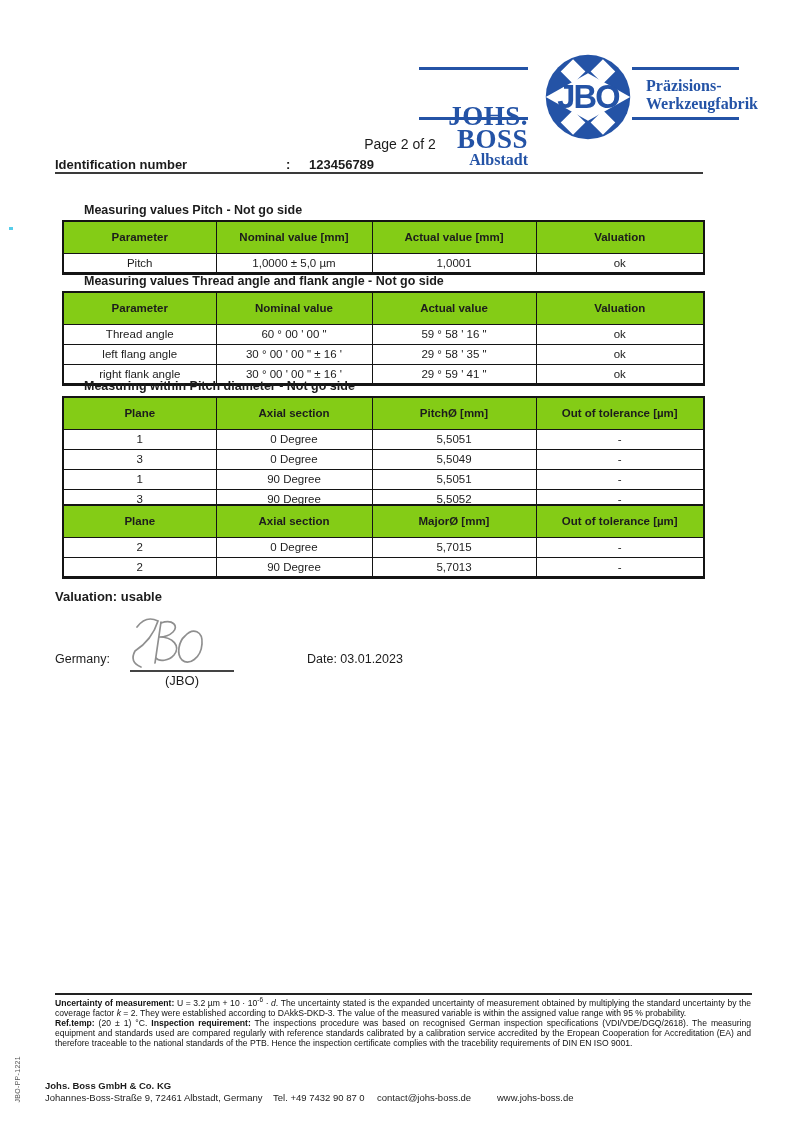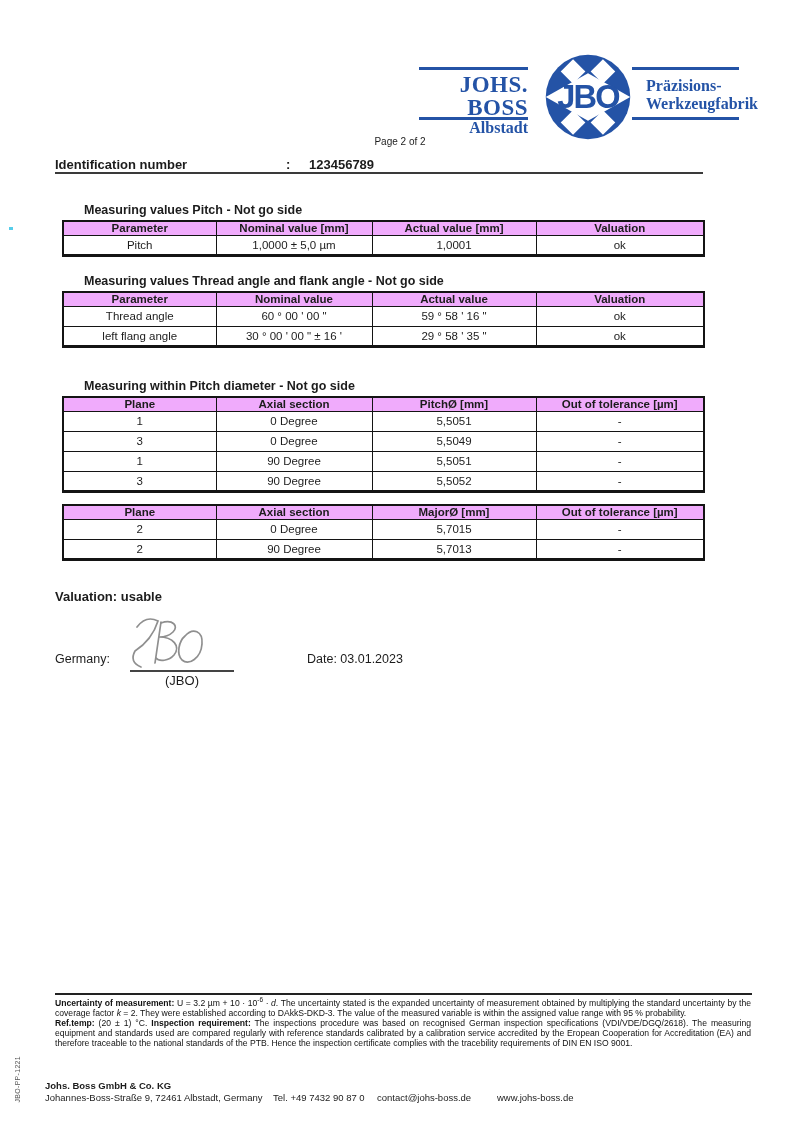--- a/index.html
+++ b/index.html
@@ -4,41 +4,41 @@
 <style>
   * { margin:0; padding:0; box-sizing:border-box; }
   html,body { background:#ffffff; }
   body { font-family:"Liberation Sans", sans-serif; color:#1c1c1c; }
   .page { position:relative; width:800px; height:1131px; background:#fff; overflow:hidden; }
 
   
   .brand-rule { position:absolute; height:3px; background:var(--blue); }
   .brand-left { position:absolute; left:400px; top:73px; width:128px; text-align:right;
                 color:var(--blue); font-family:"Liberation Serif", serif; font-weight:bold; }
-  .brand-left .l1 { font-size:23px; line-height:23px; letter-spacing:.5px; }
+  .brand-left .l1 { font-size:27px; line-height:23px; letter-spacing:.5px;margin-top:32px; }
   .brand-left .l2 { font-size:16px; line-height:18px; }
   .brand-right { position:absolute; left:646px; top:77px; width:130px; text-align:left;
                  color:var(--blue); font-family:"Liberation Serif", serif; font-weight:bold; }
   .brand-right .l1, .brand-right .l2 { font-size:16px; line-height:18px; }
   .logo-svg { position:absolute; left:544px; top:53px; width:88px; height:88px; }
-  .page-num { position:absolute; left:0; top:136px; width:800px; text-align:center; font-size:10px; }
+  .page-num { position:absolute; left:0; top:136px; width:800px; text-align:center; font-size:14px; }
 
   
   .ident-label { position:absolute; left:55px; top:157px; font-size:13px; font-weight:bold; }
   .ident-colon { position:absolute; left:286px; top:157px; font-size:13px; font-weight:bold; }
   .ident-value { position:absolute; left:309px; top:157px; font-size:13px; font-weight:bold; }
   .ident-rule  { position:absolute; left:55px; top:172px; width:648px; height:2px; background:#3a3a3a; }
 
   
   .section { position:absolute; left:55px; width:650px; }
   .tbl-title { font-size:12.5px; font-weight:bold; margin-bottom:3px;padding-left:29px; }
   table.mtable { border-collapse:collapse; table-layout:fixed; width:641px; margin-left:7px;
                  border:2px solid #141414; border-bottom:3px solid #141414; }
-  table.mtable th { background:#f0abfc; border:1px solid #141414; font-size:11.5px; font-weight:bold;
-                    height:14px; text-align:center; padding:0 2px; }
+  table.mtable th { background:#84cc16; border:1px solid #141414; font-size:11.5px; font-weight:bold;
+                    height:32px; text-align:center; padding:0 2px; }
   table.mtable td { border:1px solid #141414; font-size:11.5px; height:20px; text-align:center; padding:0 2px; }
 
   .valuation { position:absolute; left:55px; top:589px; font-size:13px; font-weight:bold; }
 
   
   .op-label { position:absolute; left:55px; top:652px; font-size:12.5px; }
   .sig-svg  { position:absolute; left:128px; top:610px; width:115px; height:62px; }
   .sig-rule { position:absolute; left:130px; top:670px; width:104px; height:1.5px; background:#444; }
   .sig-name { position:absolute; left:130px; top:673px; width:104px; text-align:center; font-size:13px; }
   .date-line { position:absolute; left:307px; top:652px; font-size:12.5px; }
@@ -146,20 +146,26 @@
           <tr>
             <td>Thread angle</td>
             <td>60 ° 00 ' 00 "</td>
             <td>59 ° 58 ' 16 "</td>
             <td>ok</td>
           </tr>
           <tr>
             <td>left flang angle</td>
             <td>30 ° 00 ' 00 " ± 16 '</td>
             <td>29 ° 58 ' 35 "</td>
+            <td>ok</td>
+          </tr>
+          <tr>
+            <td>right flank angle</td>
+            <td>30 ° 00 ' 00 " ± 16 '</td>
+            <td>29 ° 59 ' 41 "</td>
             <td>ok</td>
           </tr>
         </tbody>
       </table>
   </div>
 
   <div class="section" style="top:379px;">
     <div class="tbl-title">Measuring within Pitch diameter - Not go side</div>
     <table class="mtable">
         <colgroup>

